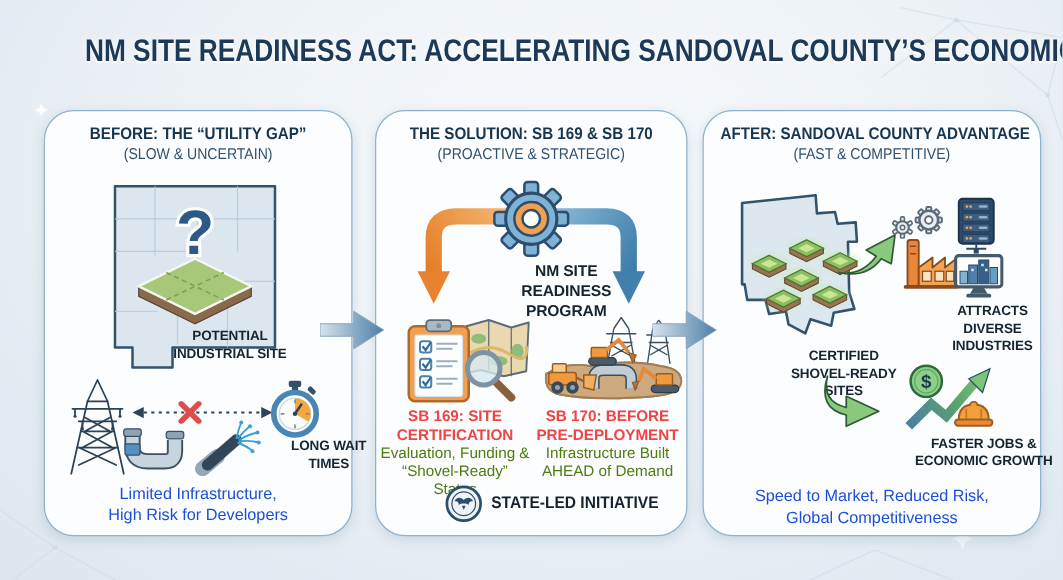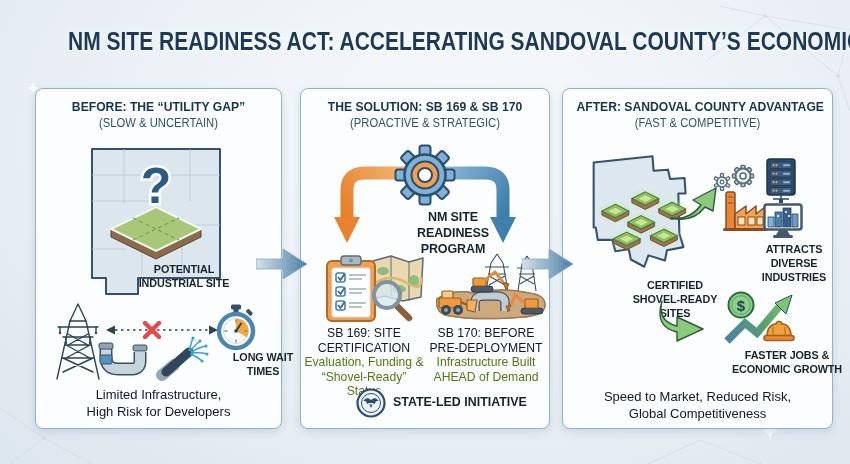--- a/index.html
+++ b/index.html
@@ -5,35 +5,35 @@
   html,body{margin:0;padding:0;background:#dfe8ef;}
   .canvas{position:relative;width:850px;height:464px;overflow:hidden;
     background:radial-gradient(ellipse at 55% 30%, #f7fafc 0%, #ecf1f6 50%, #dce6ee 100%);
     font-family:"Liberation Sans", sans-serif;color:#1c3a57;}
   .abs{position:absolute;}
   .main-title{position:absolute;top:27px;left:0;right:0;text-align:center;
     font-size:25px;font-weight:bold;color:#1c3a57;white-space:nowrap;
     transform:scaleX(.84);letter-spacing:0;
     text-shadow:0 1px 0 rgba(255,255,255,.95),0 0 10px rgba(255,255,255,.75);}
   .panel{position:absolute;top:88px;height:339px;background:#fbfdfe;
-    border:1.6px solid #8fb3cb;border-radius:8px;
+    border:1.6px solid #8fb3cb;border-radius:24px;
     box-shadow:0 3px 9px rgba(90,120,150,.20);}
   #panel-before{left:35px;width:245px;}
   #panel-solution{left:300px;width:248px;}
   #panel-after{left:562px;width:269px;}
   .panel-heading{position:absolute;top:10px;left:0;right:0;text-align:center;
     font-size:13.5px;font-weight:bold;color:#16354f;transform:scaleX(.9);white-space:nowrap;}
   .panel-sub{position:absolute;top:27px;left:0;right:0;text-align:center;
     font-size:12.5px;color:#30506b;transform:scaleX(.9);white-space:nowrap;}
   .lbl{position:absolute;text-align:center;font-weight:bold;color:#16242f;
     font-size:10.8px;line-height:1.28;white-space:pre-line;letter-spacing:-.1px;margin-left:28px;}
   .body-txt{position:absolute;text-align:center;font-size:13px;line-height:1.3;
-    color:#0f172a;white-space:pre-line;}
-  .col-title{position:absolute;text-align:center;font-size:12.2px;font-weight:normal;
-    color:#0f172a;line-height:1.2;white-space:pre-line;}
+    color:#1d4ed8;white-space:pre-line;}
+  .col-title{position:absolute;text-align:center;font-size:12.2px;font-weight:bold;
+    color:#ef4444;line-height:1.2;white-space:pre-line;}
   .col-desc{position:absolute;text-align:center;font-size:12.2px;color:#4d7c0f;
     line-height:1.2;white-space:pre-line;}
   .badge-text{position:absolute;font-size:13.5px;font-weight:bold;color:#15222e;
     transform:scaleX(.92);transform-origin:left center;white-space:nowrap;}
   svg{display:block;}
 </style>
 </head>
 <body>
 
 <div class="canvas">

